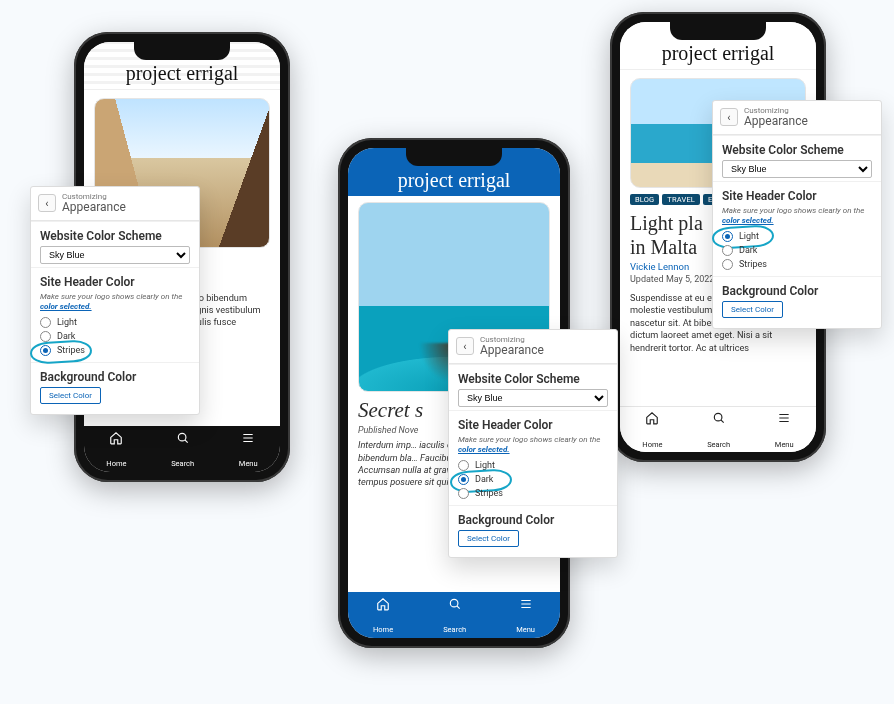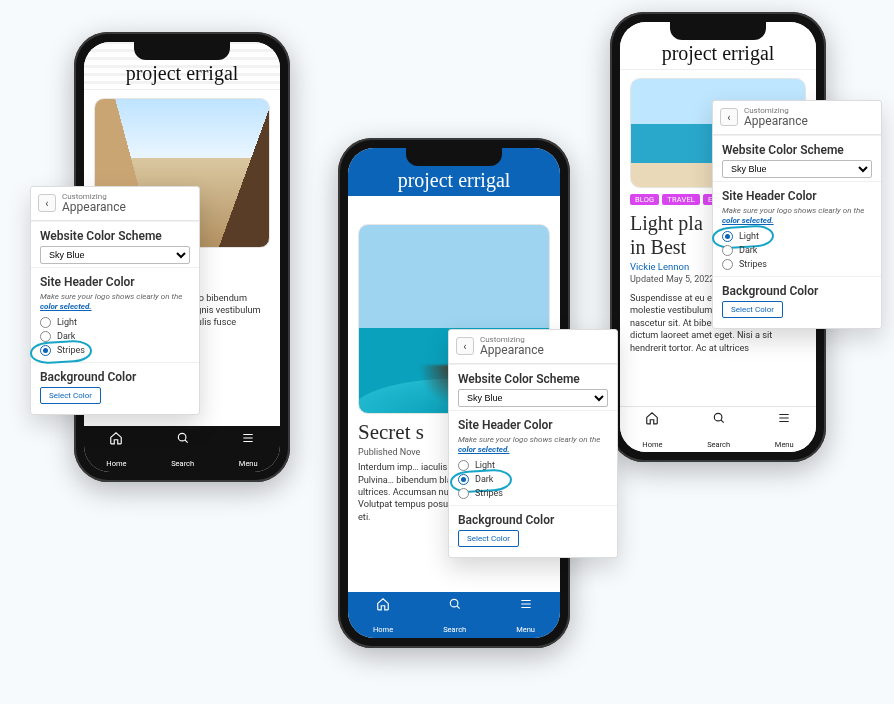--- a/index.html
+++ b/index.html
@@ -122,21 +122,21 @@
   .meta { font-size: 9px; color: #555; margin-bottom: 4px; }
   .para {
     font-size: 9.2px;
     line-height: 1.35;
     color: #333;
   }
   .author-link { color: #0b64b7; font-size: 9.5px; }
 
   .tag-row { display:flex; gap:3px; margin: 6px 0 4px; }
   .tag {
-    background:#d946ef; color:#fff;
+    background:#0c4a6e; color:#fff;
     font-size:7.5px; padding:1px 5px; border-radius:2px;
     text-transform:uppercase; letter-spacing:.02em;
   }
 
   
   .nav {
     height: 46px;
     display: flex;
     justify-content: space-around;
     align-items: center;
@@ -279,21 +279,21 @@
       </div>
     </div>
   </div>
 </div>
 
 <div class="phone phone-2">
   <div class="screen">
     <div class="header hdr-dark">
       <span>project errigal</span>
     </div>
-    <div class="body-area" style="padding-top:28px;">
+    <div class="body-area" style="padding-top:6px;font-style:italic;">
       <div class="card-img img-sea" style="height:190px;"></div>
       <div class="title-serif" style="font-size:21px;">Secret s</div>
       <div class="meta">Published Nove</div>
       <div class="para">Interdum imp… iaculis elit cras… diam. Pulvina… bibendum bla… Faucibus neq… ultrices. Accumsan nulla at gravida ipsum. Volutpat tempus posuere sit quisque vitae in eti.</div>
     </div>
     <div class="nav nav-blue">
       <div class="nav-item">
         <span class="nav-icon">
           <svg viewBox="0 0 24 24" fill="none" stroke="currentColor" stroke-width="2">
               <path d="M3 11l9-8 9 8v10a1 1 0 0 1-1 1h-5v-7h-6v7H4a1 1 0 0 1-1-1z"></path>
@@ -331,21 +331,21 @@
     </div>
     <div class="body-area">
       <div class="card-img img-beach"></div>
       <div class="tag-row">
         <span class="tag">BLOG</span>
         <span class="tag">TRAVEL</span>
         <span class="tag">EU</span>
       </div>
       <div class="title-serif" style="font-size:20px;">
         <span>Light pla</span><br>
-        <span>in Best</span>
+        <span>in Malta</span>
       </div>
       <a class="author-link">Vickie Lennon</a>
       <div class="meta" style="margin-top:2px;">Updated May 5, 2022</div>
       <div class="para" style="margin-top:8px;">Suspendisse at eu et orci. Massa et molestie vestibulum interdum sed nascetur sit. At bibendum vitae eget tortor dictum laoreet amet eget. Nisi a sit hendrerit tortor. Ac at ultrices</div>
     </div>
     <div class="nav nav-light">
       <div class="nav-item">
         <span class="nav-icon">
           <svg viewBox="0 0 24 24" fill="none" stroke="currentColor" stroke-width="2">
               <path d="M3 11l9-8 9 8v10a1 1 0 0 1-1 1h-5v-7h-6v7H4a1 1 0 0 1-1-1z"></path>

